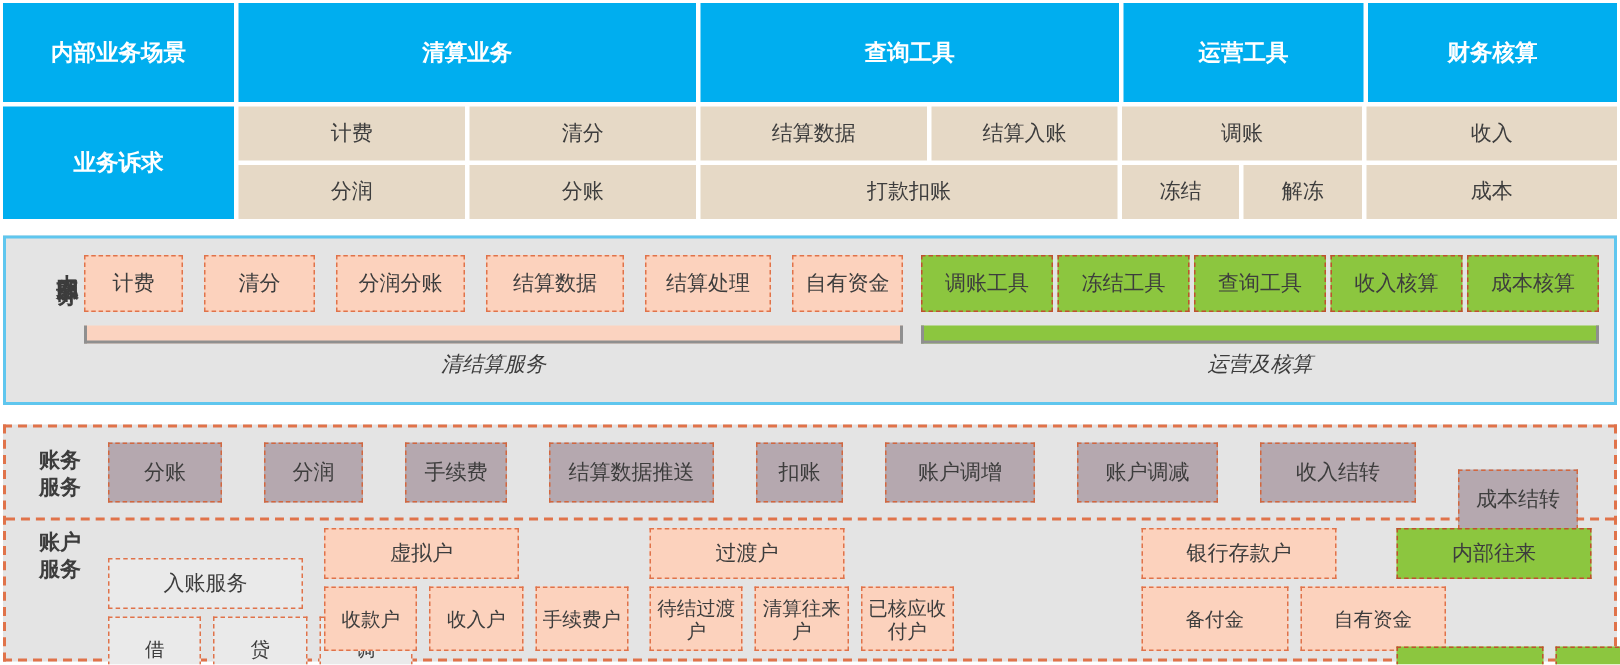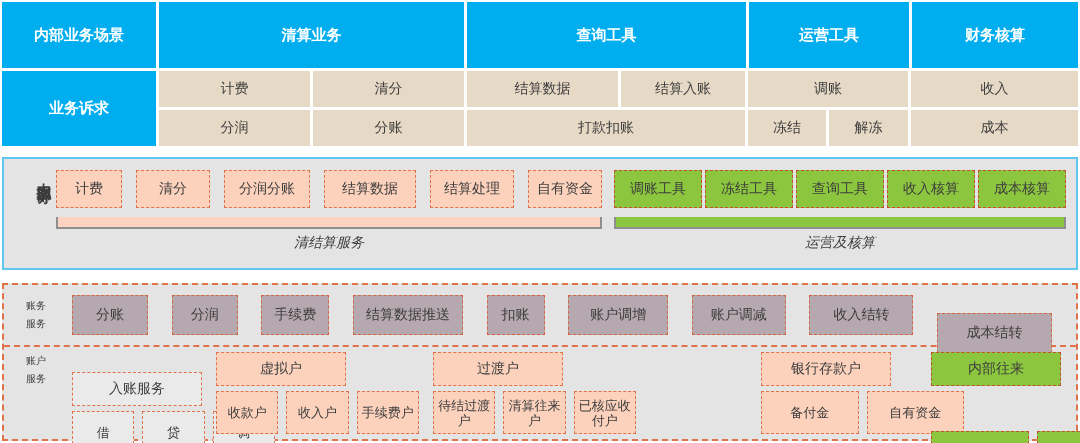--- a/index.html
+++ b/index.html
@@ -81,38 +81,38 @@
   .brace-label.left { width: 546px; }
   .brace-label.right { flex: 1; }
 
   
   .bot {
     position: absolute; top: 283px; left: 2px; width: 1076px; height: 158px;
     background: #e4e4e4; border: 2px dashed #e0734a;
   }
   .sec { display: flex; align-items: center; }
   .sec-label {
-    width: 68px; padding-left: 22px; font-weight: normal; font-size: 10px;
+    width: 68px; padding-left: 22px; font-weight: bold; font-size: 14px;
     line-height: 18px; white-space: pre-line; color: #3c3c3c; flex: 0 0 auto;
   }
   .sec1 { height: 60px; padding-right: 24px; }
   .acct-boxes { flex: 1; display: flex; justify-content: space-between; align-items: center; }
   .abox {
     height: 40px; background: #b5a8af; border: 1px dashed #d2673f;
     display: flex; align-items: center; justify-content: center; font-size: 14px;
   }
   .acct-boxes div:nth-of-type(1) { width: 76px; }
   .acct-boxes div:nth-of-type(2) { width: 66px; }
   .acct-boxes div:nth-of-type(3) { width: 68px; }
   .acct-boxes div:nth-of-type(4) { width: 110px; }
   .acct-boxes div:nth-of-type(5) { width: 58px; }
   .acct-boxes div:nth-of-type(6) { width: 100px; }
   .acct-boxes div:nth-of-type(7) { width: 94px; }
   .acct-boxes div:nth-of-type(8) { width: 104px; }
-  .acct-boxes div:nth-of-type(9) { width: 115px; margin-top: 36px; }
+  .acct-boxes div:nth-of-type(9) { width: 80px; margin-top: 36px; }
   .bot-divider { border-top: 2px dashed #e0734a; }
   .sec2 { height: 92px; padding-right: 20px; align-items: flex-start; padding-top: 5px; }
   .sec2 .sec-label { }
   .groups { flex: 1; display: flex; justify-content: space-between; gap: 14px; }
   .group { display: flex; flex-direction: column; gap: 5px; flex: 0 0 auto; }
   .groups div:nth-of-type(1) { width: 130px; justify-content: center; }
   .groups div:nth-of-type(2) { width: 203px; }
   .groups div:nth-of-type(3) { width: 314px; }
   .groups div:nth-of-type(4) { width: 156px; }
   .groups div:nth-of-type(5) { width: 132px; gap: 45px; }

